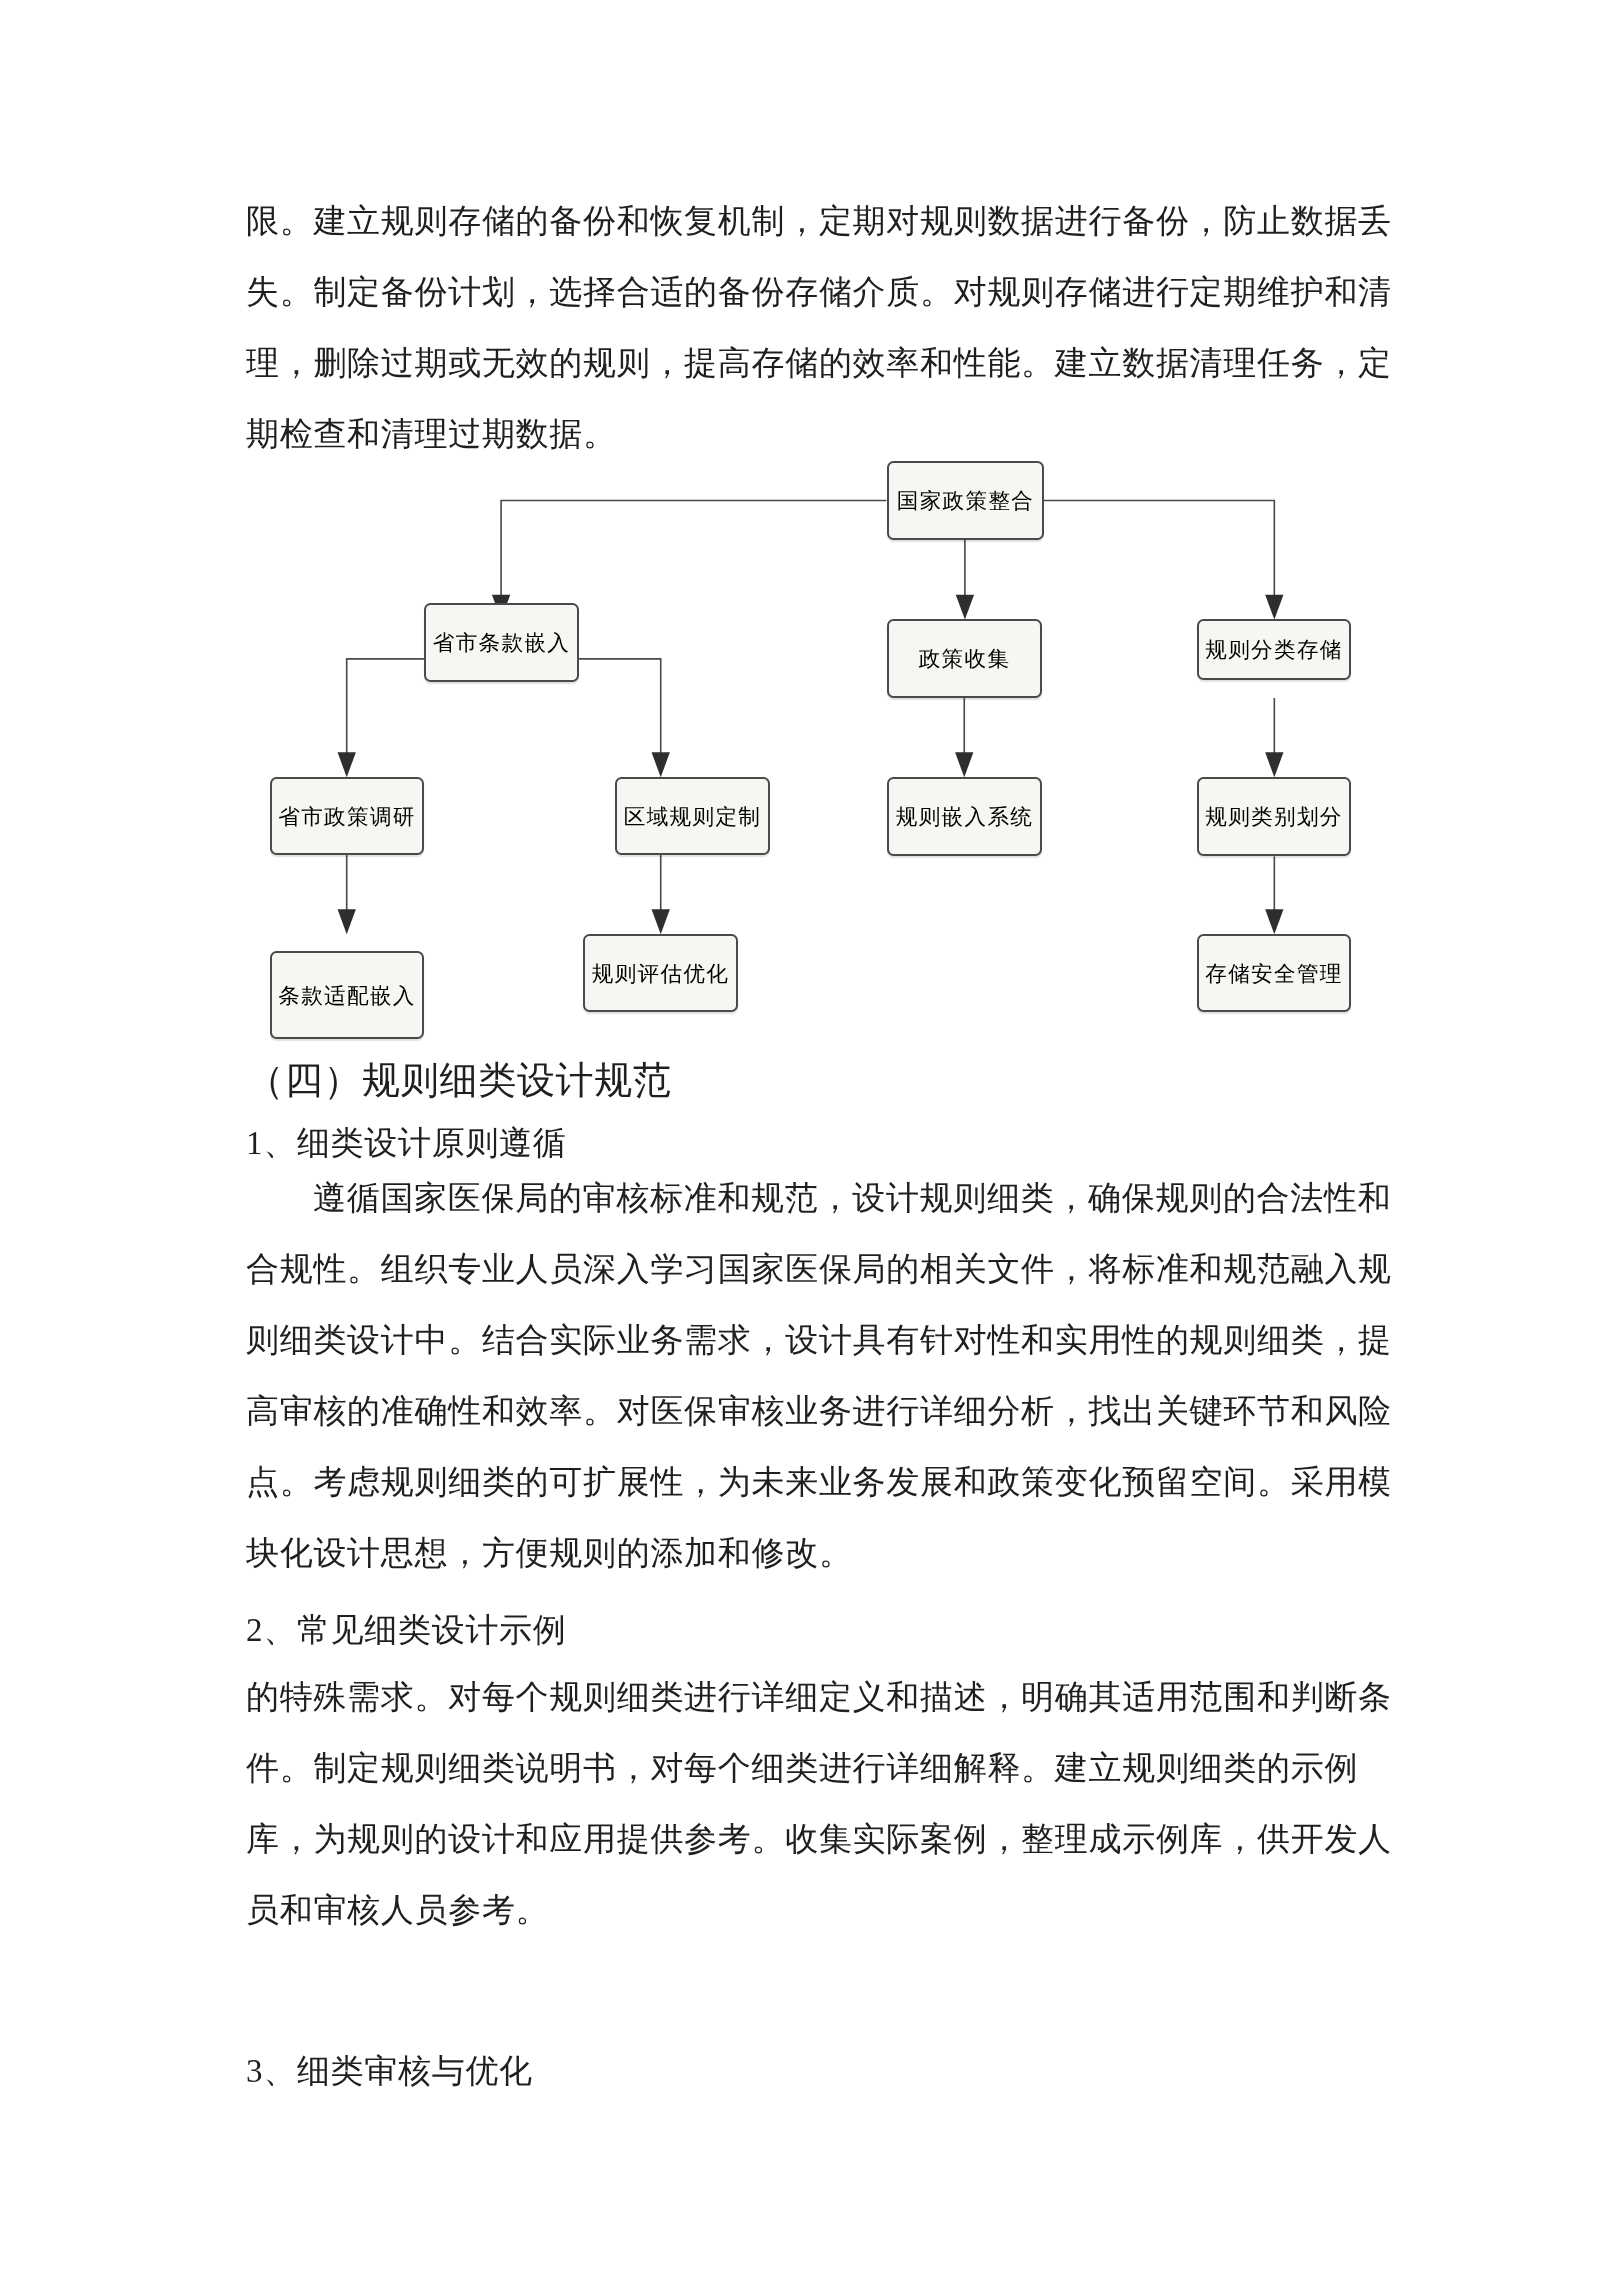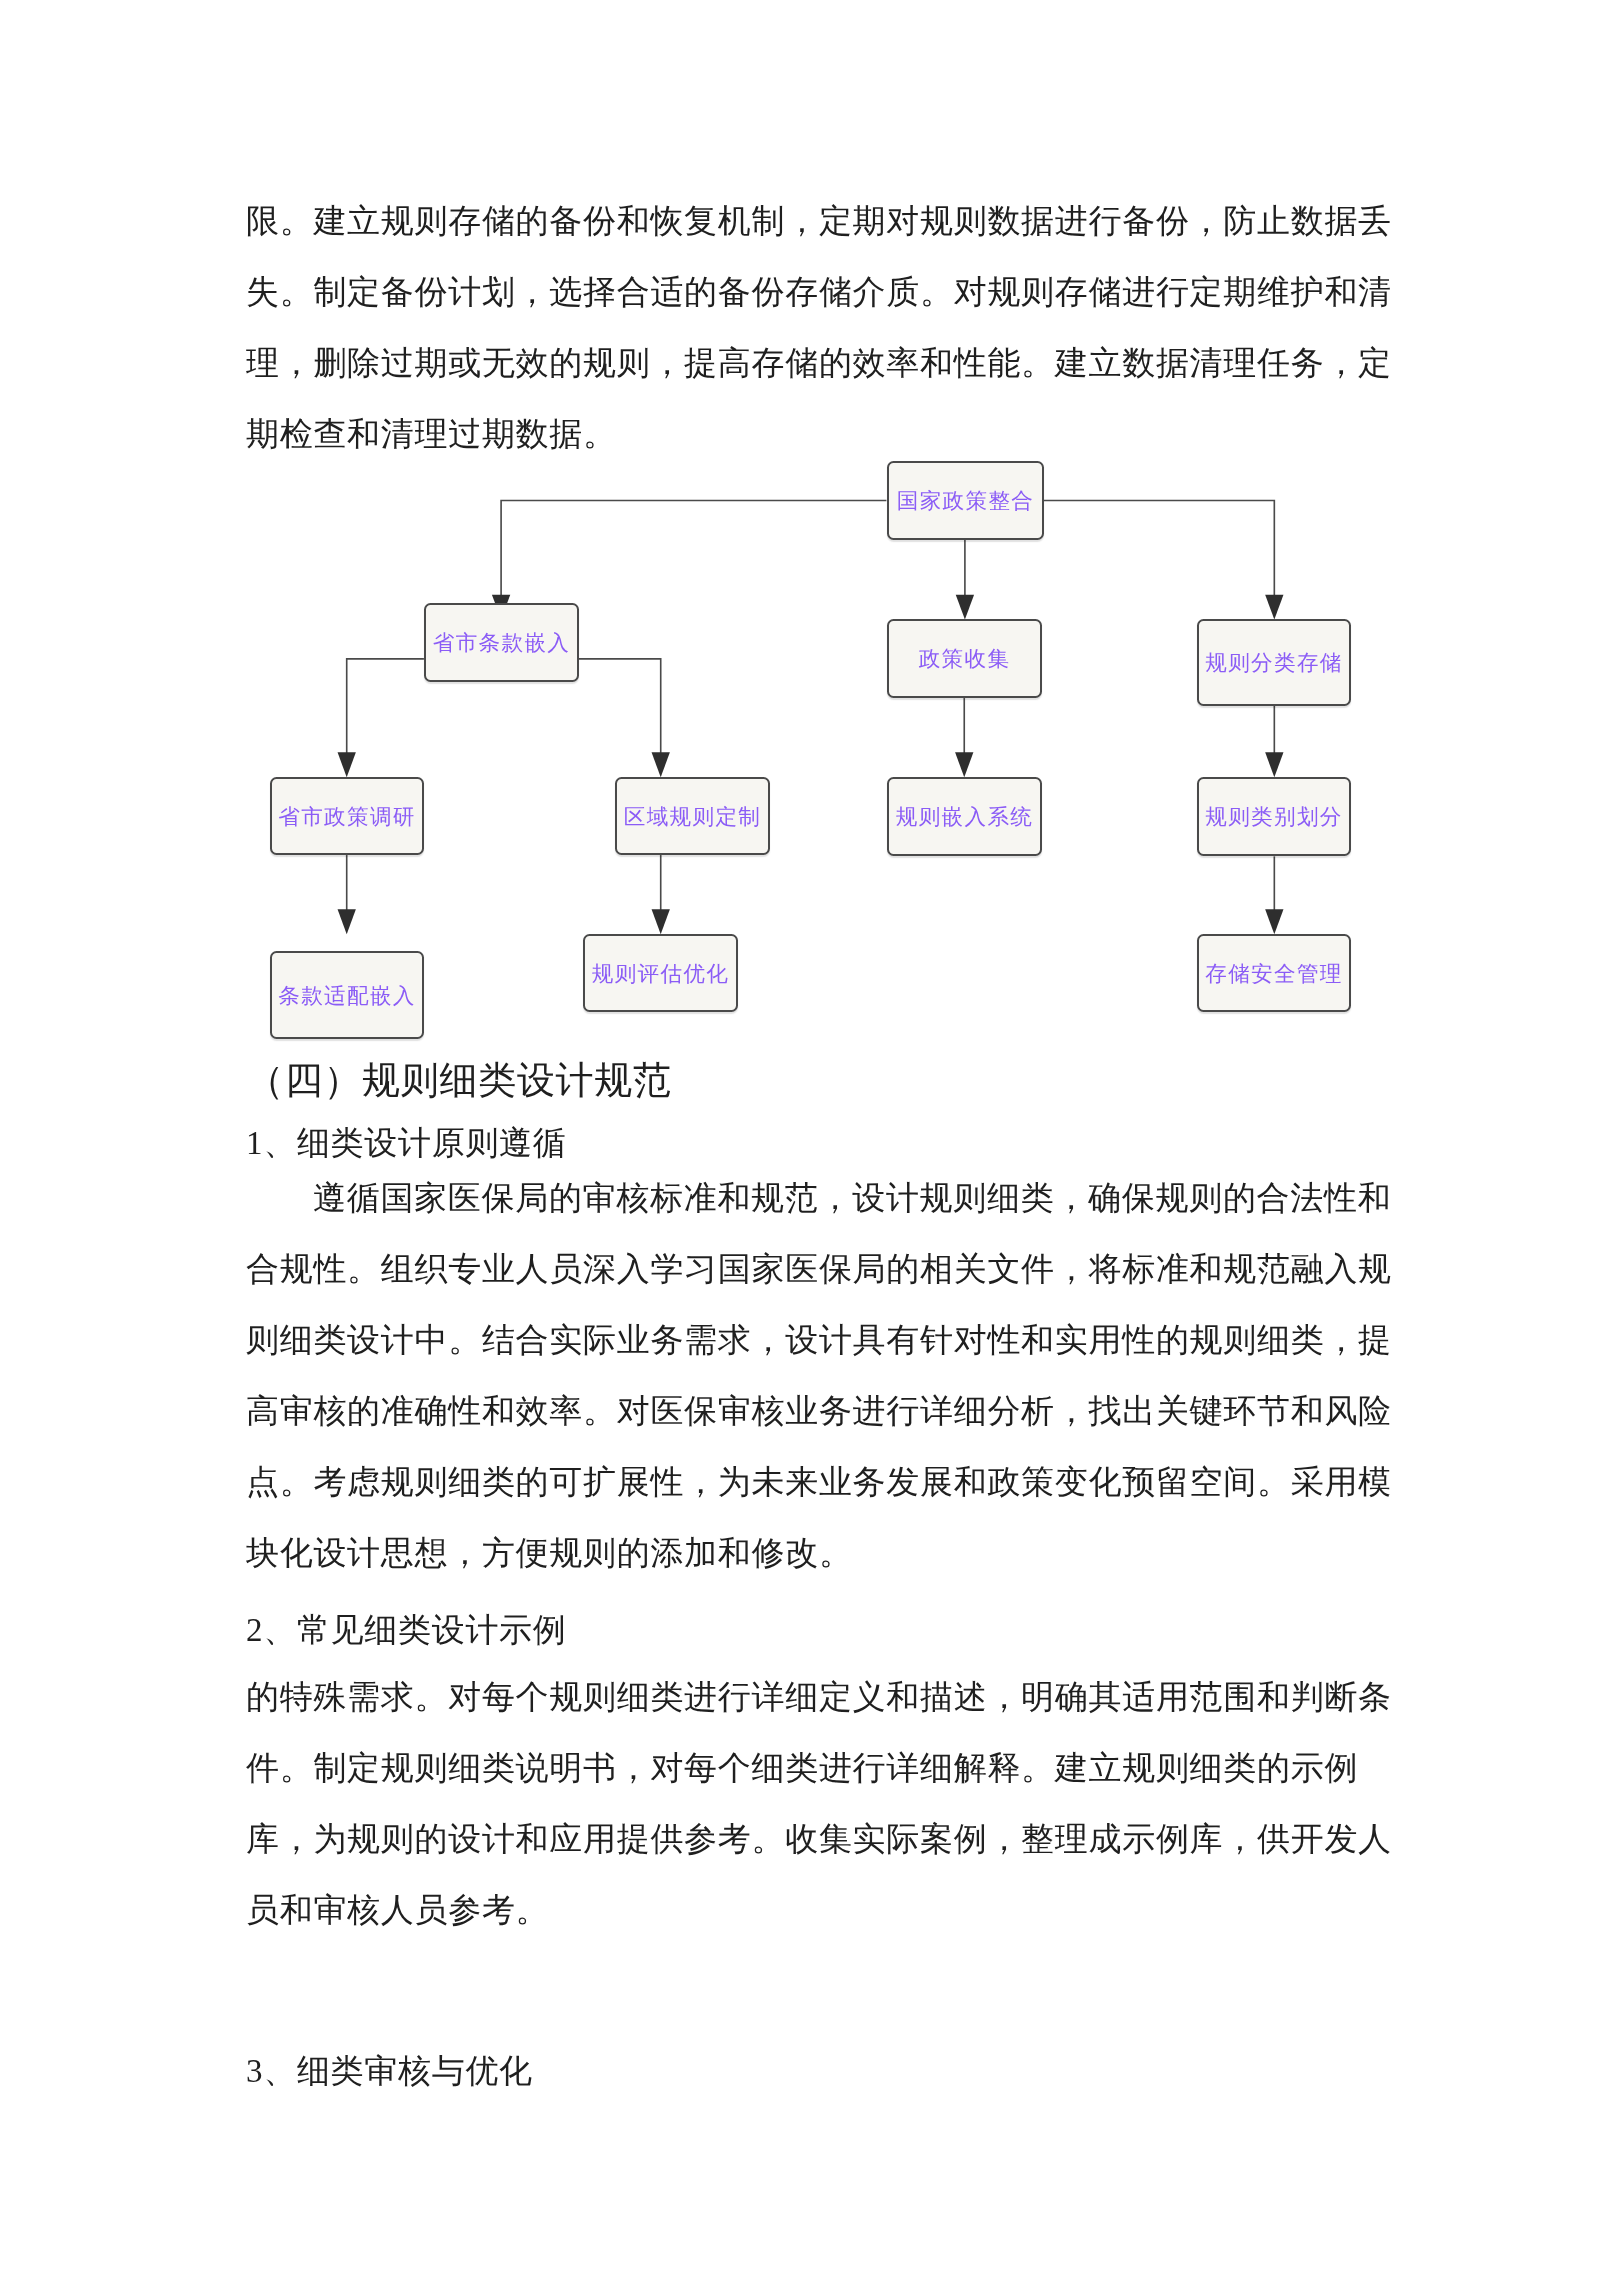--- a/index.html
+++ b/index.html
@@ -42,21 +42,21 @@
   .flowchart-layer { position:absolute; left:0; top:425px; width:1623px; height:622px; }
   .fc-node {
     position:absolute;
     box-sizing:border-box;
     border:2px solid #4a4a4a;
     border-radius:6.5px;
     background:#f7f6f2;
     display:flex; align-items:center; justify-content:center;
     font-size:21.6px;
     letter-spacing:1.3px;
-    color:#8b5cf6;
+    color:#000000;
     box-shadow:0 1.3px 1.3px rgba(0,0,0,0.12);
     white-space:nowrap;
   }
   svg.connectors { position:absolute; left:0; top:0; width:1623px; height:622px; }
   svg .cline { stroke:#4a4a4a; stroke-width:2.5; fill:none; }
   svg .ahead { fill:#2e2e2e; stroke:none; }
 </style>
 </head>
 <body>
 
@@ -105,21 +105,21 @@
 
     <div class="fc-node" style="left:887px; top:36px; width:157px; height:79px;">
       <span>国家政策整合</span>
     </div>
     <div class="fc-node" style="left:424px; top:178px; width:155px; height:79px;">
       <span>省市条款嵌入</span>
     </div>
     <div class="fc-node" style="left:887px; top:194px; width:155px; height:79px;">
       <span>政策收集</span>
     </div>
-    <div class="fc-node" style="left:1197px; top:194px; width:154px; height:87px;">
+    <div class="fc-node" style="left:1197px; top:194px; width:154px; height:61px;">
       <span>规则分类存储</span>
     </div>
     <div class="fc-node" style="left:270px; top:352px; width:154px; height:78px;">
       <span>省市政策调研</span>
     </div>
     <div class="fc-node" style="left:583px; top:352px; width:155px; height:78px;margin-left:32px;">
       <span>区域规则定制</span>
     </div>
     <div class="fc-node" style="left:887px; top:352px; width:155px; height:79px;">
       <span>规则嵌入系统</span>

